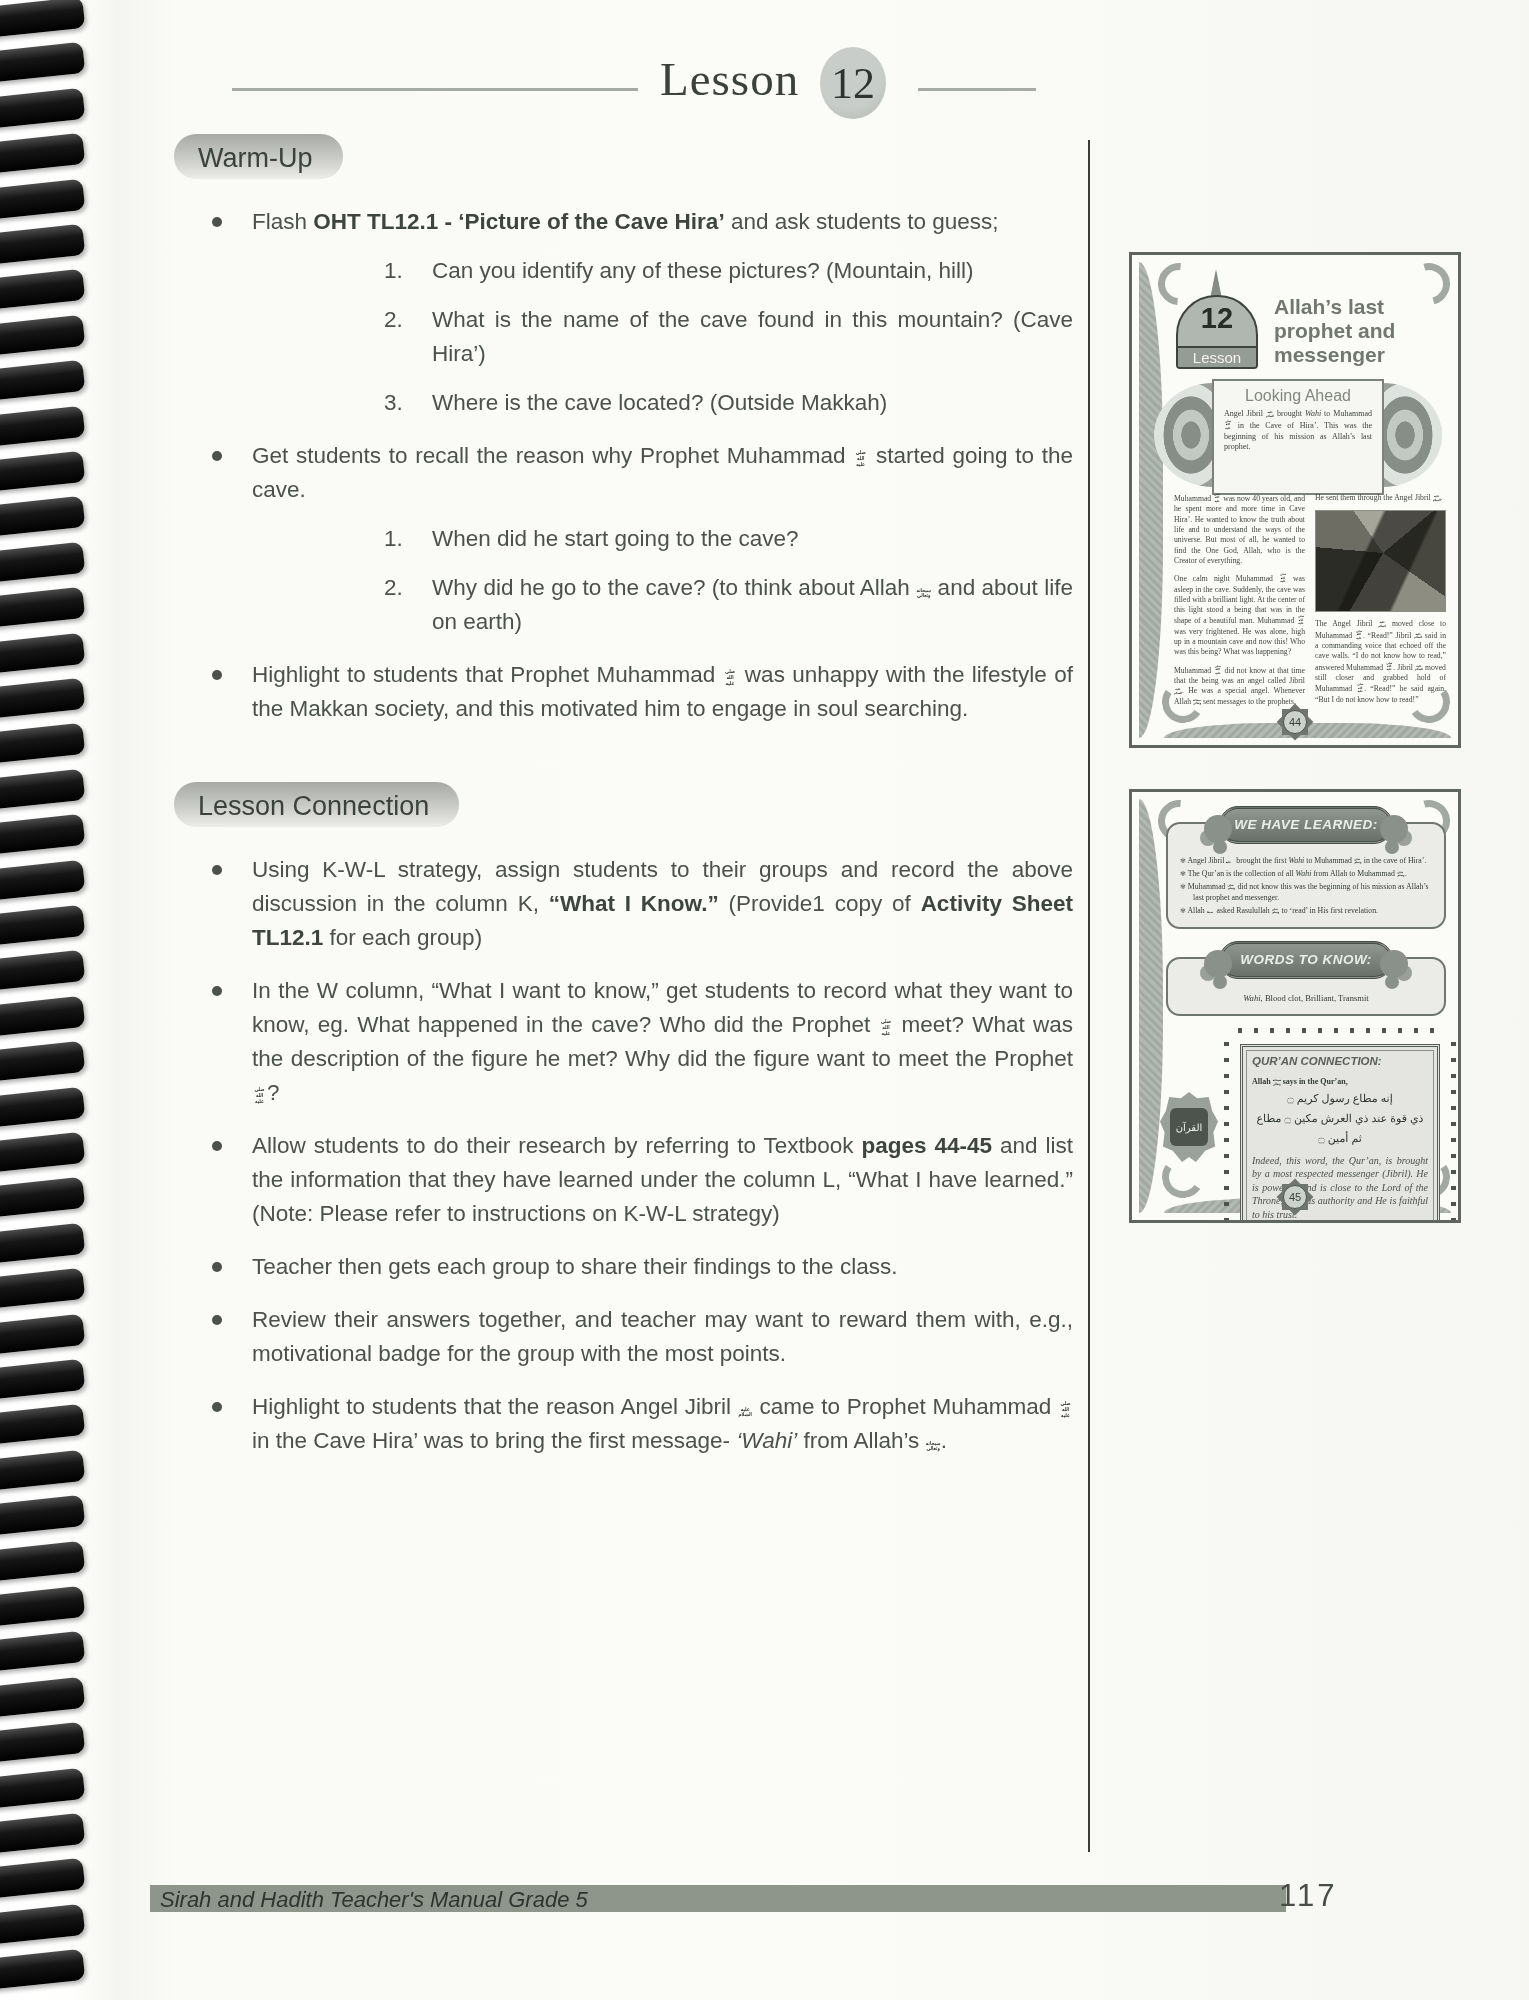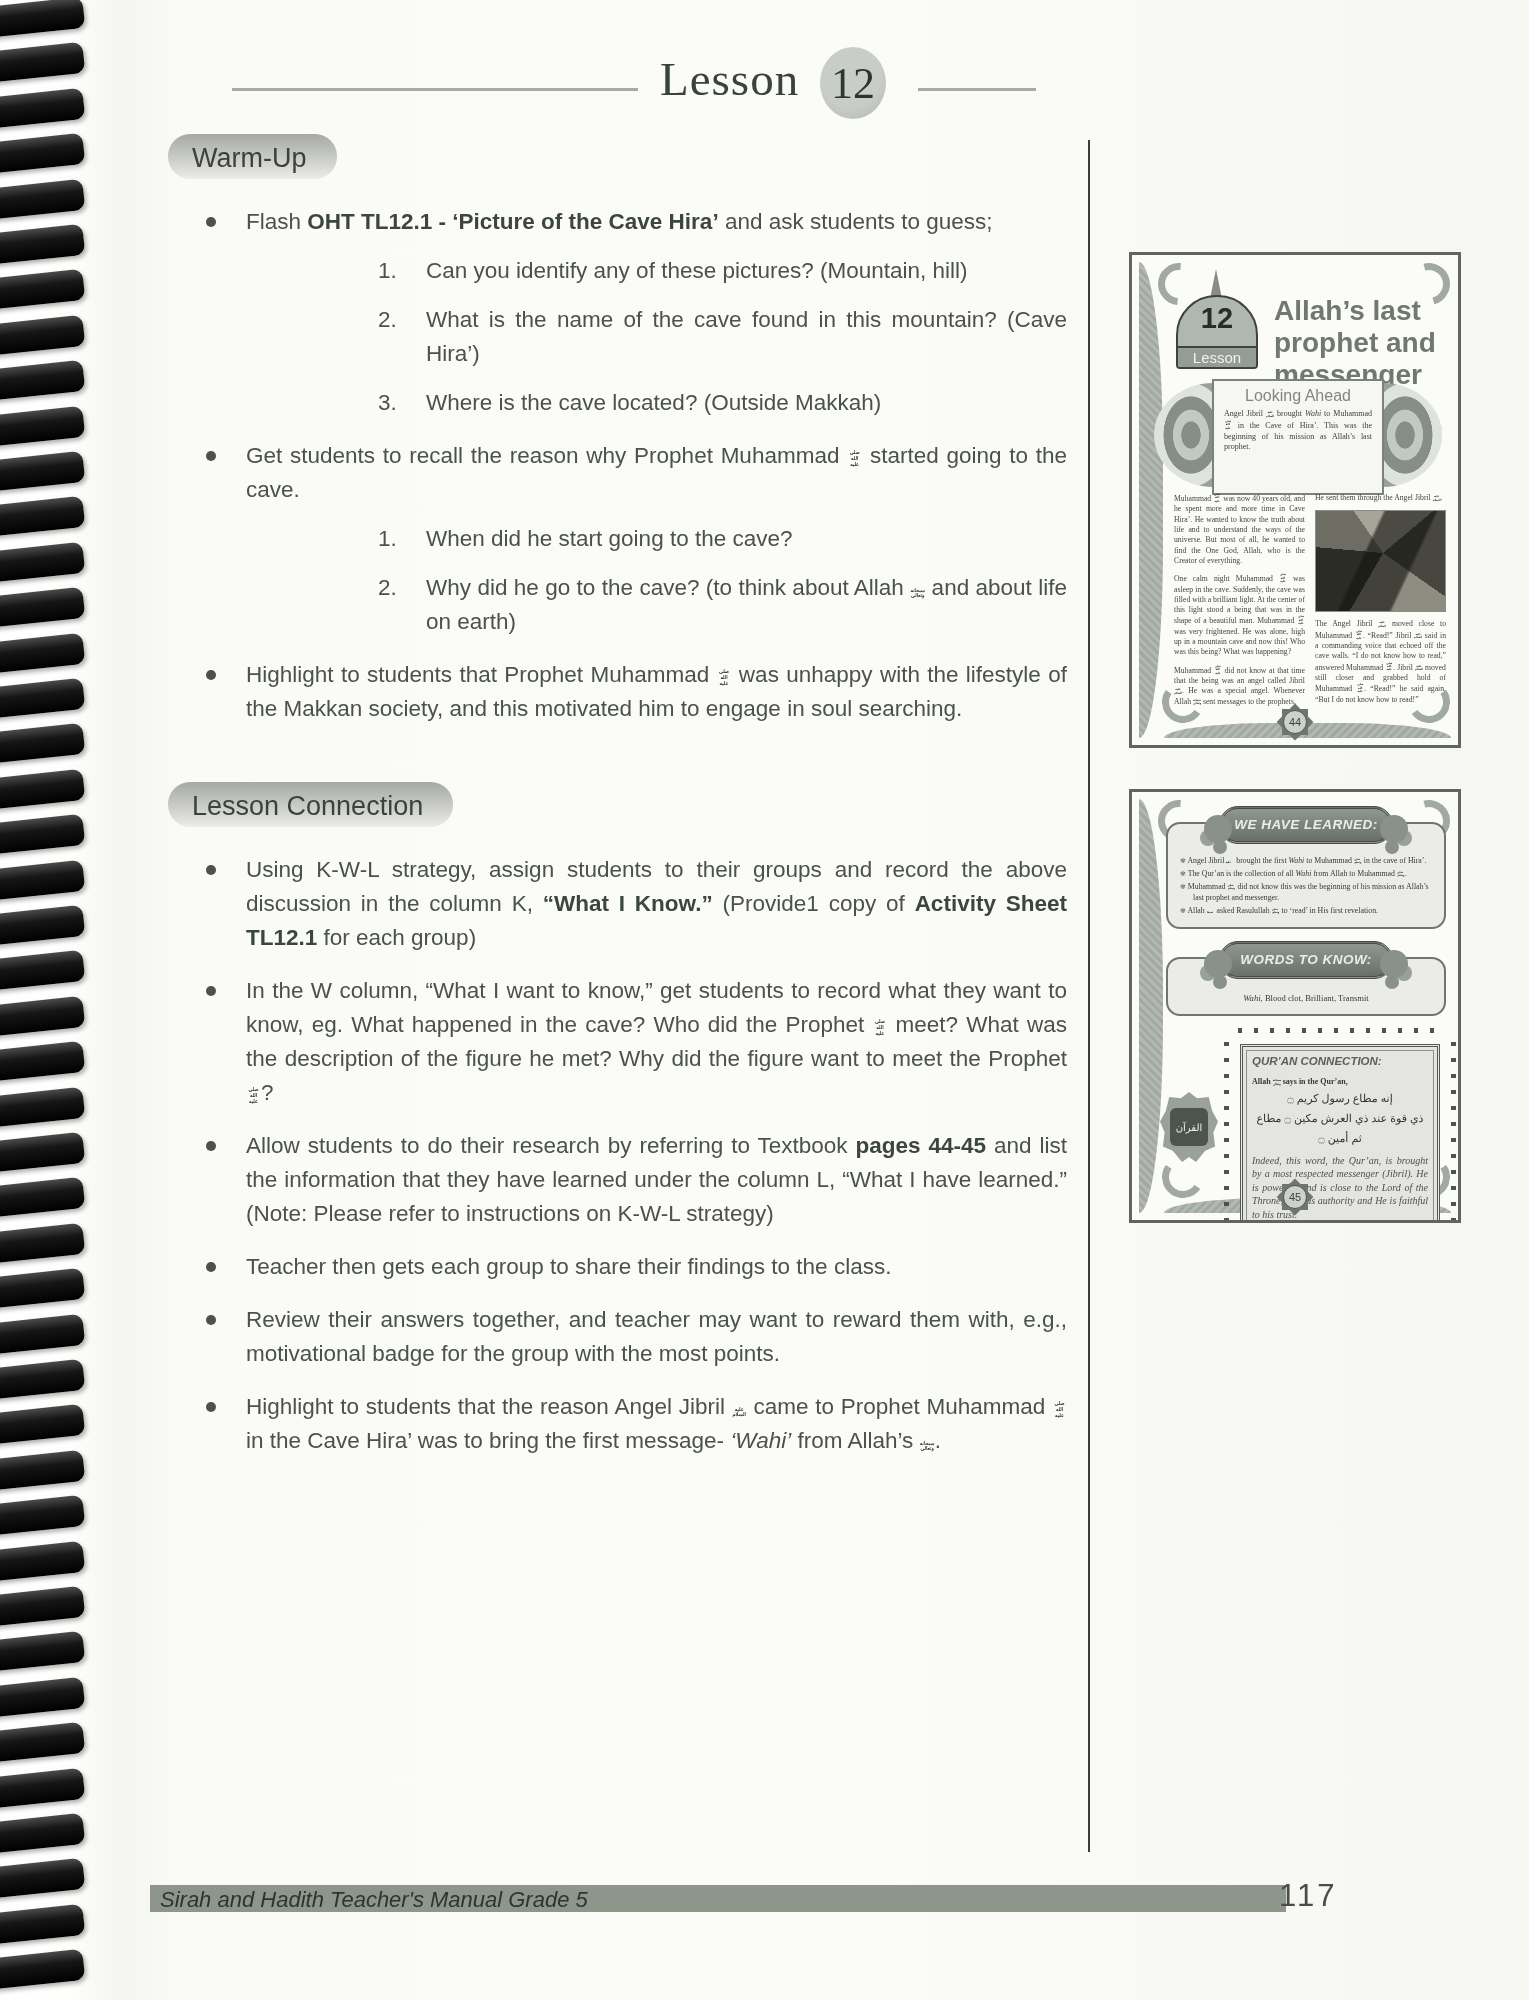--- a/index.html
+++ b/index.html
@@ -33,21 +33,21 @@
     font-family:"Liberation Serif",serif;font-size:47px;color:#39423c;letter-spacing:1px;
   }
   #lesson-circle{
     position:absolute;left:820px;top:47px;width:66px;height:72px;border-radius:50%;
     background:radial-gradient(circle at 45% 40%,#c9cdc9 55%,#b2b7b2 100%);
     display:flex;align-items:center;justify-content:center;
   }
   #lesson-circle span{font-family:"Liberation Serif",serif;font-size:44px;color:#2c352f;}
 
   
-  #sections{position:absolute;left:164px;top:134px;width:903px;z-index:4;}
+  #sections{position:absolute;left:170px;top:134px;width:903px;z-index:4;}
   .sec{margin-bottom:56px;}
   .pill{
     display:inline-block;
     background:linear-gradient(180deg,#a7a9a4 0%,#c6c8c3 48%,#ecece8 100%);
     border-radius:22px;
     padding:9px 30px 5px 24px;
     font-size:27px;color:#3a423c;margin-left:4px;margin-bottom:26px;
   }
   .bullet{position:relative;padding-left:82px;margin-bottom:19px;
     font-size:22.5px;line-height:34px;color:#4a524b;text-align:justify;}
@@ -98,21 +98,21 @@
   .dome-spike{position:absolute;left:50%;top:-2px;transform:translateX(-50%);
     width:0;height:0;border-left:6px solid transparent;border-right:6px solid transparent;border-bottom:30px solid #868c86;}
   .dome-body{
     position:absolute;left:6px;top:24px;width:78px;height:70px;
     background:#b0b6b0;border:2px solid #3d433d;border-radius:40px 40px 4px 4px;overflow:hidden;
   }
   .dome-num{font-size:29px;font-weight:bold;color:#272d27;text-align:center;margin-top:5px;}
   .dome-label{position:absolute;left:0;right:0;bottom:0;background:#959b95;border-top:2px solid #3d433d;
     color:#f2f2ef;font-size:15px;text-align:center;padding:1px 0;}
   .tb-title{position:absolute;left:142px;top:40px;width:175px;margin:0;
-    font-size:28px;font-weight:bold;color:#70786f;line-height:1.15;}
+    font-size:21px;font-weight:bold;color:#70786f;line-height:1.15;}
 
   
   .la-med{position:absolute;left:52px;top:124px;width:228px;height:116px;}
   .la-leaf{position:absolute;top:4px;width:74px;height:104px;
     background:radial-gradient(ellipse at 50% 50%,#878d87 18%,#c2c8c2 19% 34%,#878d87 35% 52%,#dfe3df 53% 70%,#9aa09a 71%);
   }
   .la-leaf.left{left:-30px;border-radius:80% 20% 20% 80% / 50% 50% 50% 50%;}
   .la-leaf.right{right:-30px;border-radius:20% 80% 80% 20% / 50% 50% 50% 50%;}
   .la-box{position:absolute;left:28px;right:28px;top:0;bottom:0;background:#f6f6f3;
     border:2px solid #7b817b;padding:6px 10px;box-sizing:border-box;}

